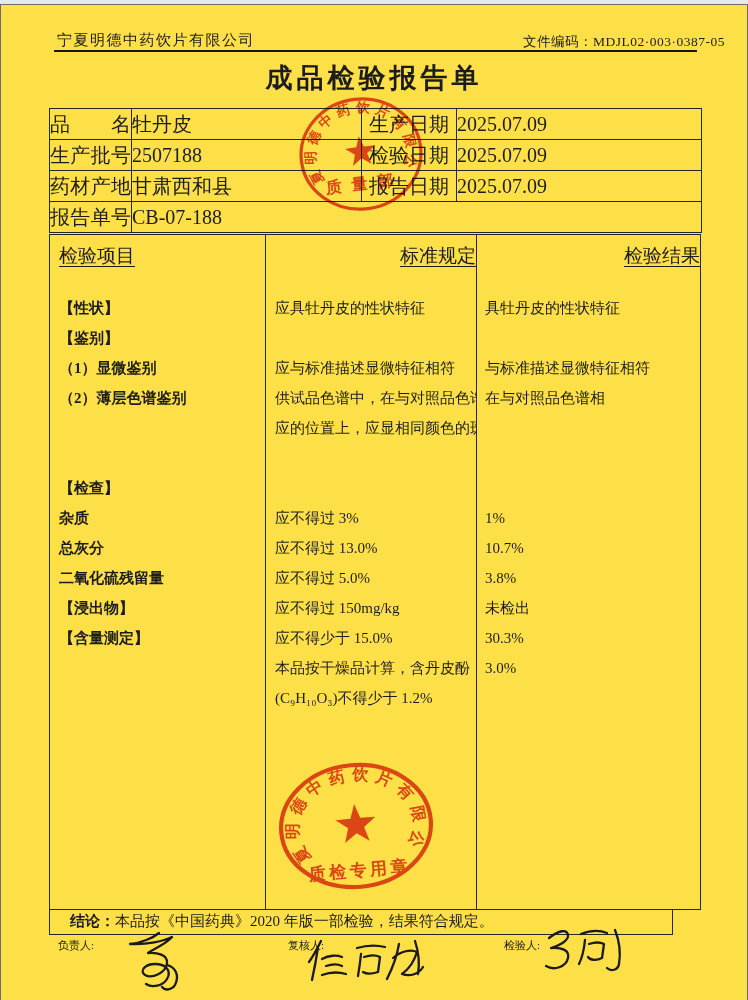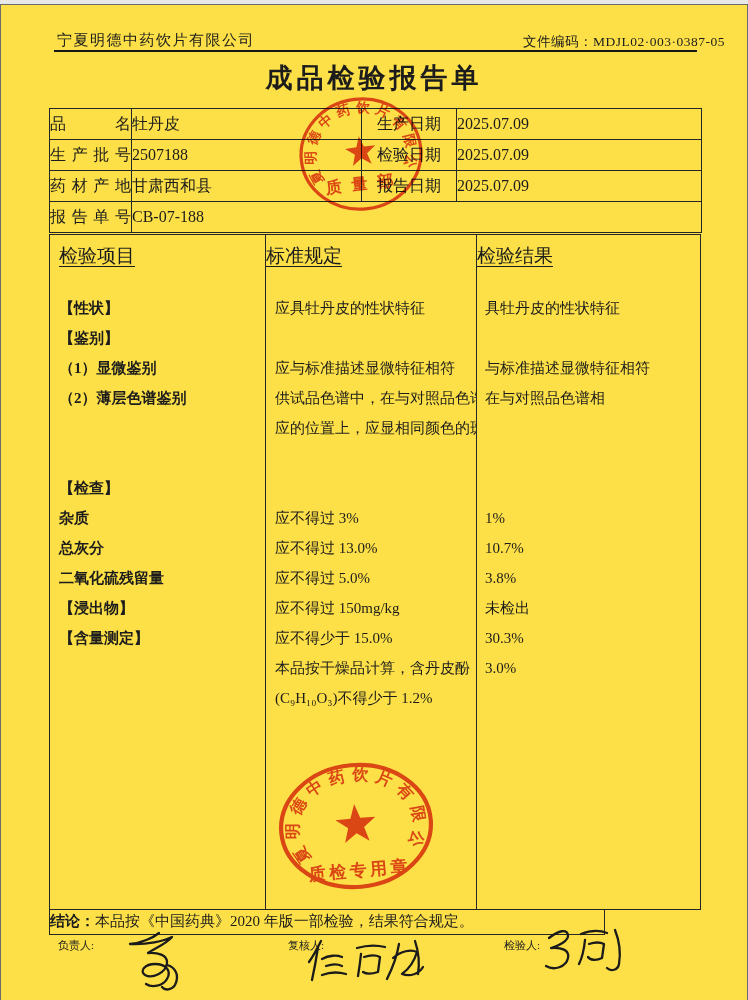--- a/index.html
+++ b/index.html
@@ -9,45 +9,45 @@
     font-family:"Liberation Serif","DejaVu Serif",serif; color:#1c1c1c;
     overflow:hidden;
   }
   .company { position:absolute; left:56px; top:26px; font-size:15px; letter-spacing:1.5px; }
   .doccode { position:absolute; right:22px; top:28px; font-size:13.5px; letter-spacing:.5px; }
   .header-rule { position:absolute; left:53px; top:45px; width:643px; height:2px; background:#161616; }
   .title { position:absolute; left:0; top:55px; width:100%; text-align:center;
            font-size:27px; font-weight:bold; letter-spacing:4px; }
 
   table.info-table { position:absolute; left:48px; top:103px; width:652px;
-    border-collapse:collapse; table-layout:fixed; font-size:16px; }
+    border-collapse:collapse; table-layout:fixed; font-size:20px; }
   table.info-table td { border:1px solid #262626; height:30px; padding:0; white-space:nowrap; overflow:hidden; }
   td.lbl  { padding:0 9px; text-align:justify; text-align-last:justify; }
   td.val  { padding-left:12px; }
   td.lbl2 { text-align:center; }
   td.val2 { padding-left:11px; }
 
   .main-table { position:absolute; left:48px; top:229px; width:652px; height:676px;
     box-sizing:border-box; border:1px solid #262626; display:flex; font-size:15px; }
   .mcol { box-sizing:border-box; overflow:hidden; }
   .mcol-1 { width:215px; }
   .mcol-2 { width:212px; border-left:1px solid #262626; border-right:1px solid #262626; }
   .mcol-3 { flex:1; }
   .mhead { height:50px; padding-top:8px; font-size:19px; }
   .mcol-1 .mhead { padding-left:9px; }
-  .mcol-2 .mhead, .mcol-3 .mhead { text-align:left; }
+  .mcol-2 .mhead, .mcol-3 .mhead { text-align:right; }
   .mhead span { text-decoration:underline; text-underline-offset:4px; }
   .mline { height:30px; line-height:30px; white-space:nowrap; }
   .mcol-1 .mline { padding-left:9px;font-weight:bold; }
   .mcol-2 .mline { padding-left:9px; }
   .mcol-3 .mline { padding-left:8px; }
 
-  .conclusion { position:absolute; left:48px; top:905px; width:556px; height:25px;
+  .conclusion { position:absolute; left:48px; top:905px; width:624px; height:25px;
     box-sizing:border-box; border:1px solid #262626; border-top:none;
-    line-height:23px; font-size:15px; padding-left:0; white-space:nowrap; }
+    line-height:23px; font-size:15px; padding-left:20px; white-space:nowrap; }
   .c-label { font-weight:bold; }
 
   .sig-label { position:absolute; top:933px; font-size:11px; }
   .sig-label.s1 { left:57px; }
   .sig-label.s2 { left:287px; }
   .sig-label.s3 { left:503px; }
   .sig-svg { position:absolute; }
   .sig-svg path { fill:none; stroke:#1b1b1b; stroke-width:2.3; stroke-linecap:round; stroke-linejoin:round; }
 
   .stamp { position:absolute; mix-blend-mode:multiply; opacity:.88; color:#d8372b; }

